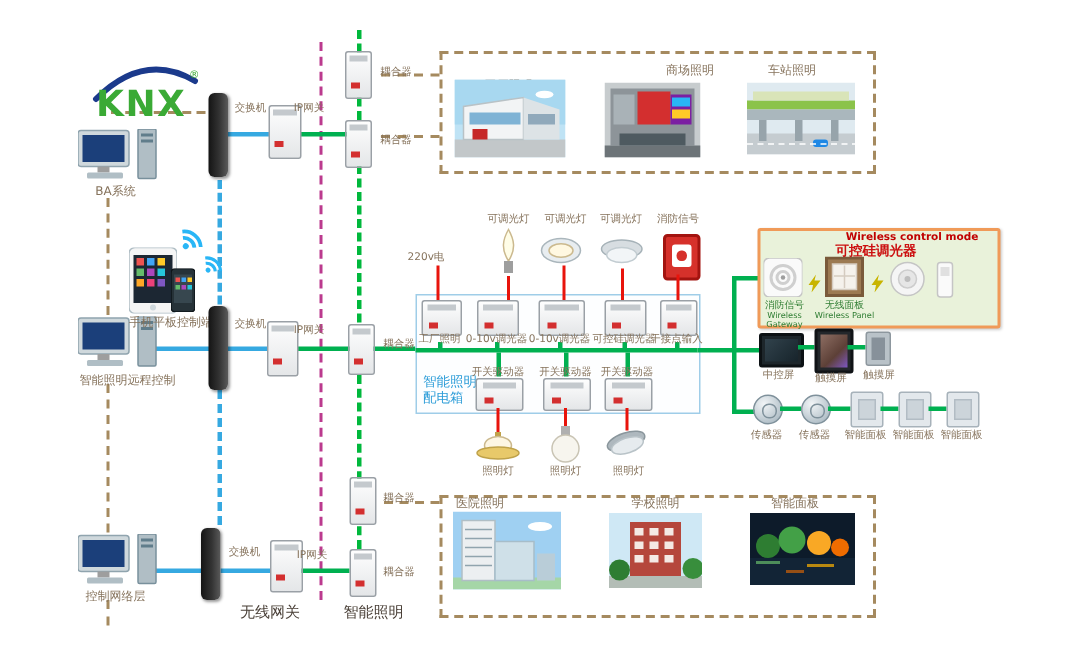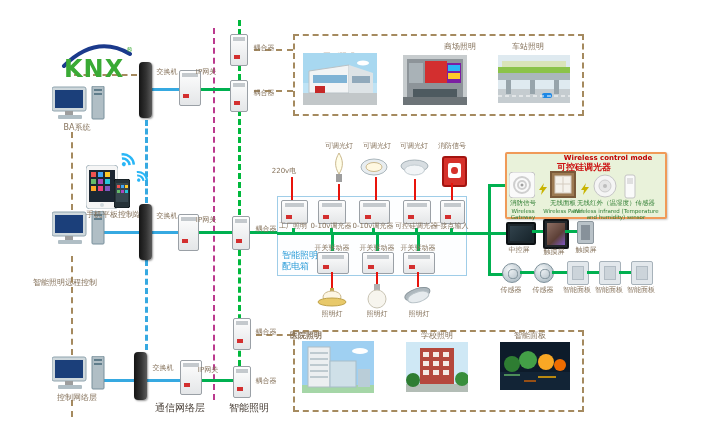--- a/index.html
+++ b/index.html
@@ -113,21 +113,21 @@
     <svg width="54" height="36" viewBox="0 0 54 36">
       <rect x="0" y="1" width="34" height="24" rx="2" fill="#cfd8dc" stroke="#90a4ae"></rect>
       <rect x="3" y="4" width="28" height="18" fill="#1b3f7a"></rect>
       <rect x="13" y="25" width="8" height="4" fill="#9e9e9e"></rect>
       <rect x="6" y="29" width="24" height="4" rx="1" fill="#b0bec5"></rect>
       <rect x="40" y="0" width="12" height="33" rx="1" fill="#b0bec5" stroke="#78909c"></rect>
       <rect x="42" y="3" width="8" height="2" fill="#607d8b"></rect>
         <rect x="42" y="7" width="8" height="2" fill="#607d8b"></rect>
     </svg>
   </div>
-  <div class="lbl" style="left:65px;top:249px;margin-top:29px;">智能照明远程控制</div>
+  <div class="lbl" style="left:85px;top:249px;">智能照明远程控制</div>
 
   <div class="abs" style="left:52px;top:356px;width:54px;height:36px;">
     <svg width="54" height="36" viewBox="0 0 54 36">
       <rect x="0" y="1" width="34" height="24" rx="2" fill="#cfd8dc" stroke="#90a4ae"></rect>
       <rect x="3" y="4" width="28" height="18" fill="#1b3f7a"></rect>
       <rect x="13" y="25" width="8" height="4" fill="#9e9e9e"></rect>
       <rect x="6" y="29" width="24" height="4" rx="1" fill="#b0bec5"></rect>
       <rect x="40" y="0" width="12" height="33" rx="1" fill="#b0bec5" stroke="#78909c"></rect>
       <rect x="42" y="3" width="8" height="2" fill="#607d8b"></rect>
         <rect x="42" y="7" width="8" height="2" fill="#607d8b"></rect>
@@ -204,21 +204,21 @@
   <div class="lbl lbl7" style="left:264px;top:44px;">耦合器</div>
   <div class="din" style="left:230px;top:80px;width:16px;height:30px;"></div>
   <div class="lbl lbl7" style="left:264px;top:89px;">耦合器</div>
   <div class="din" style="left:232px;top:216px;width:16px;height:32px;"></div>
   <div class="lbl lbl7" style="left:266px;top:225px;">耦合器</div>
   <div class="din" style="left:233px;top:318px;width:16px;height:30px;"></div>
   <div class="lbl lbl7" style="left:266px;top:328px;">耦合器</div>
   <div class="din" style="left:233px;top:366px;width:16px;height:30px;"></div>
   <div class="lbl lbl7" style="left:266px;top:377px;">耦合器</div>
 
-  <div class="lbl-layer" style="left:180px;top:401px;">通信网络层</div>
+  <div class="lbl-layer" style="left:180px;top:401px;">无线网关</div>
   <div class="lbl-layer" style="left:249px;top:401px;">智能照明</div>
 
   <div class="site-rect" style="left:293px;top:34px;width:287px;height:78px;"></div>
   <div class="lbl" style="left:339px;top:52px;">工厂照明</div>
   <div class="abs" style="left:303px;top:53px;width:74px;height:52px;">
     <svg width="74" height="52" viewBox="0 0 74 52">
       <rect width="74" height="52" fill="#bfe3f5"></rect>
       <rect y="0" width="74" height="30" fill="#a8d8f0"></rect>
       <rect y="40" width="74" height="12" fill="#c2c7c9"></rect>
       <polygon points="6,40 6,18 46,12 46,40" fill="#f2f4f5" stroke="#b9c2c6"></polygon>
@@ -253,21 +253,21 @@
       <rect x="8" y="25" width="5" height="14" fill="#97a4ab"></rect>
       <rect x="32" y="25" width="5" height="14" fill="#97a4ab"></rect>
       <rect x="56" y="25" width="5" height="14" fill="#97a4ab"></rect>
       <rect x="4" y="6" width="64" height="6" fill="#d9e4b8"></rect>
       <rect x="44" y="38" width="10" height="5" rx="2" fill="#1e88e5"></rect>
       <line x1="0" y1="41" x2="72" y2="41" stroke="#fff" stroke-width="1" stroke-dasharray="4 3"></line>
     </svg>
   </div>
 
   <div class="site-rect" style="left:293px;top:330px;width:287px;height:78px;"></div>
-  <div class="lbl" style="left:306px;top:331px;font-weight:bold;">医院照明</div>
+  <div class="lbl" style="left:320px;top:331px;">医院照明</div>
   <div class="abs" style="left:302px;top:341px;width:72px;height:52px;">
     <svg width="72" height="52" viewBox="0 0 72 52">
       <rect width="72" height="52" fill="#9fd0f2"></rect>
       <rect y="44" width="72" height="8" fill="#a5d6a7"></rect>
       <rect x="6" y="6" width="22" height="40" fill="#eceff1" stroke="#b0bec5"></rect>
       <g stroke="#90a4ae" stroke-width="1">
         <line x1="8" y1="12" x2="26" y2="12"></line>
           <line x1="8" y1="18" x2="26" y2="18"></line>
         <line x1="8" y1="24" x2="26" y2="24"></line>
           <line x1="8" y1="30" x2="26" y2="30"></line>
@@ -457,24 +457,20 @@
     </svg>
   </div>
   <div class="wlbl" style="left:523px;top:200px;width:40px;">
     <span>消防信号</span>
     <span class="en">Wireless Gateway</span>
   </div>
   <div class="wlbl" style="left:563px;top:200px;width:40px;">
     <span>无线面板</span>
     <span class="en">Wireless Panel</span>
   </div>
-  <div class="wlbl" style="left:616px;top:200px;width:92px;">
-    <span>无线红外（温湿度）传感器</span>
-    <span class="en">Wireless infrared (Temperature and humidity) sensor</span>
-  </div>
 
   <div class="tv" style="left:506px;top:222px;width:26px;height:19px;"></div>
   <div class="gh" style="left:532px;top:230px;width:11px;"></div>
   <div class="touch" style="left:543px;top:219px;width:22px;height:26px;"></div>
   <div class="gh" style="left:565px;top:230px;width:12px;"></div>
   <div class="touch-sm" style="left:577px;top:221px;width:15px;height:21px;"></div>
   <div class="lbl lbl7" style="left:519px;top:246px;">中控屏</div>
   <div class="lbl lbl7" style="left:554px;top:248px;">触摸屏</div>
   <div class="lbl lbl7" style="left:586px;top:246px;">触摸屏</div>
 

